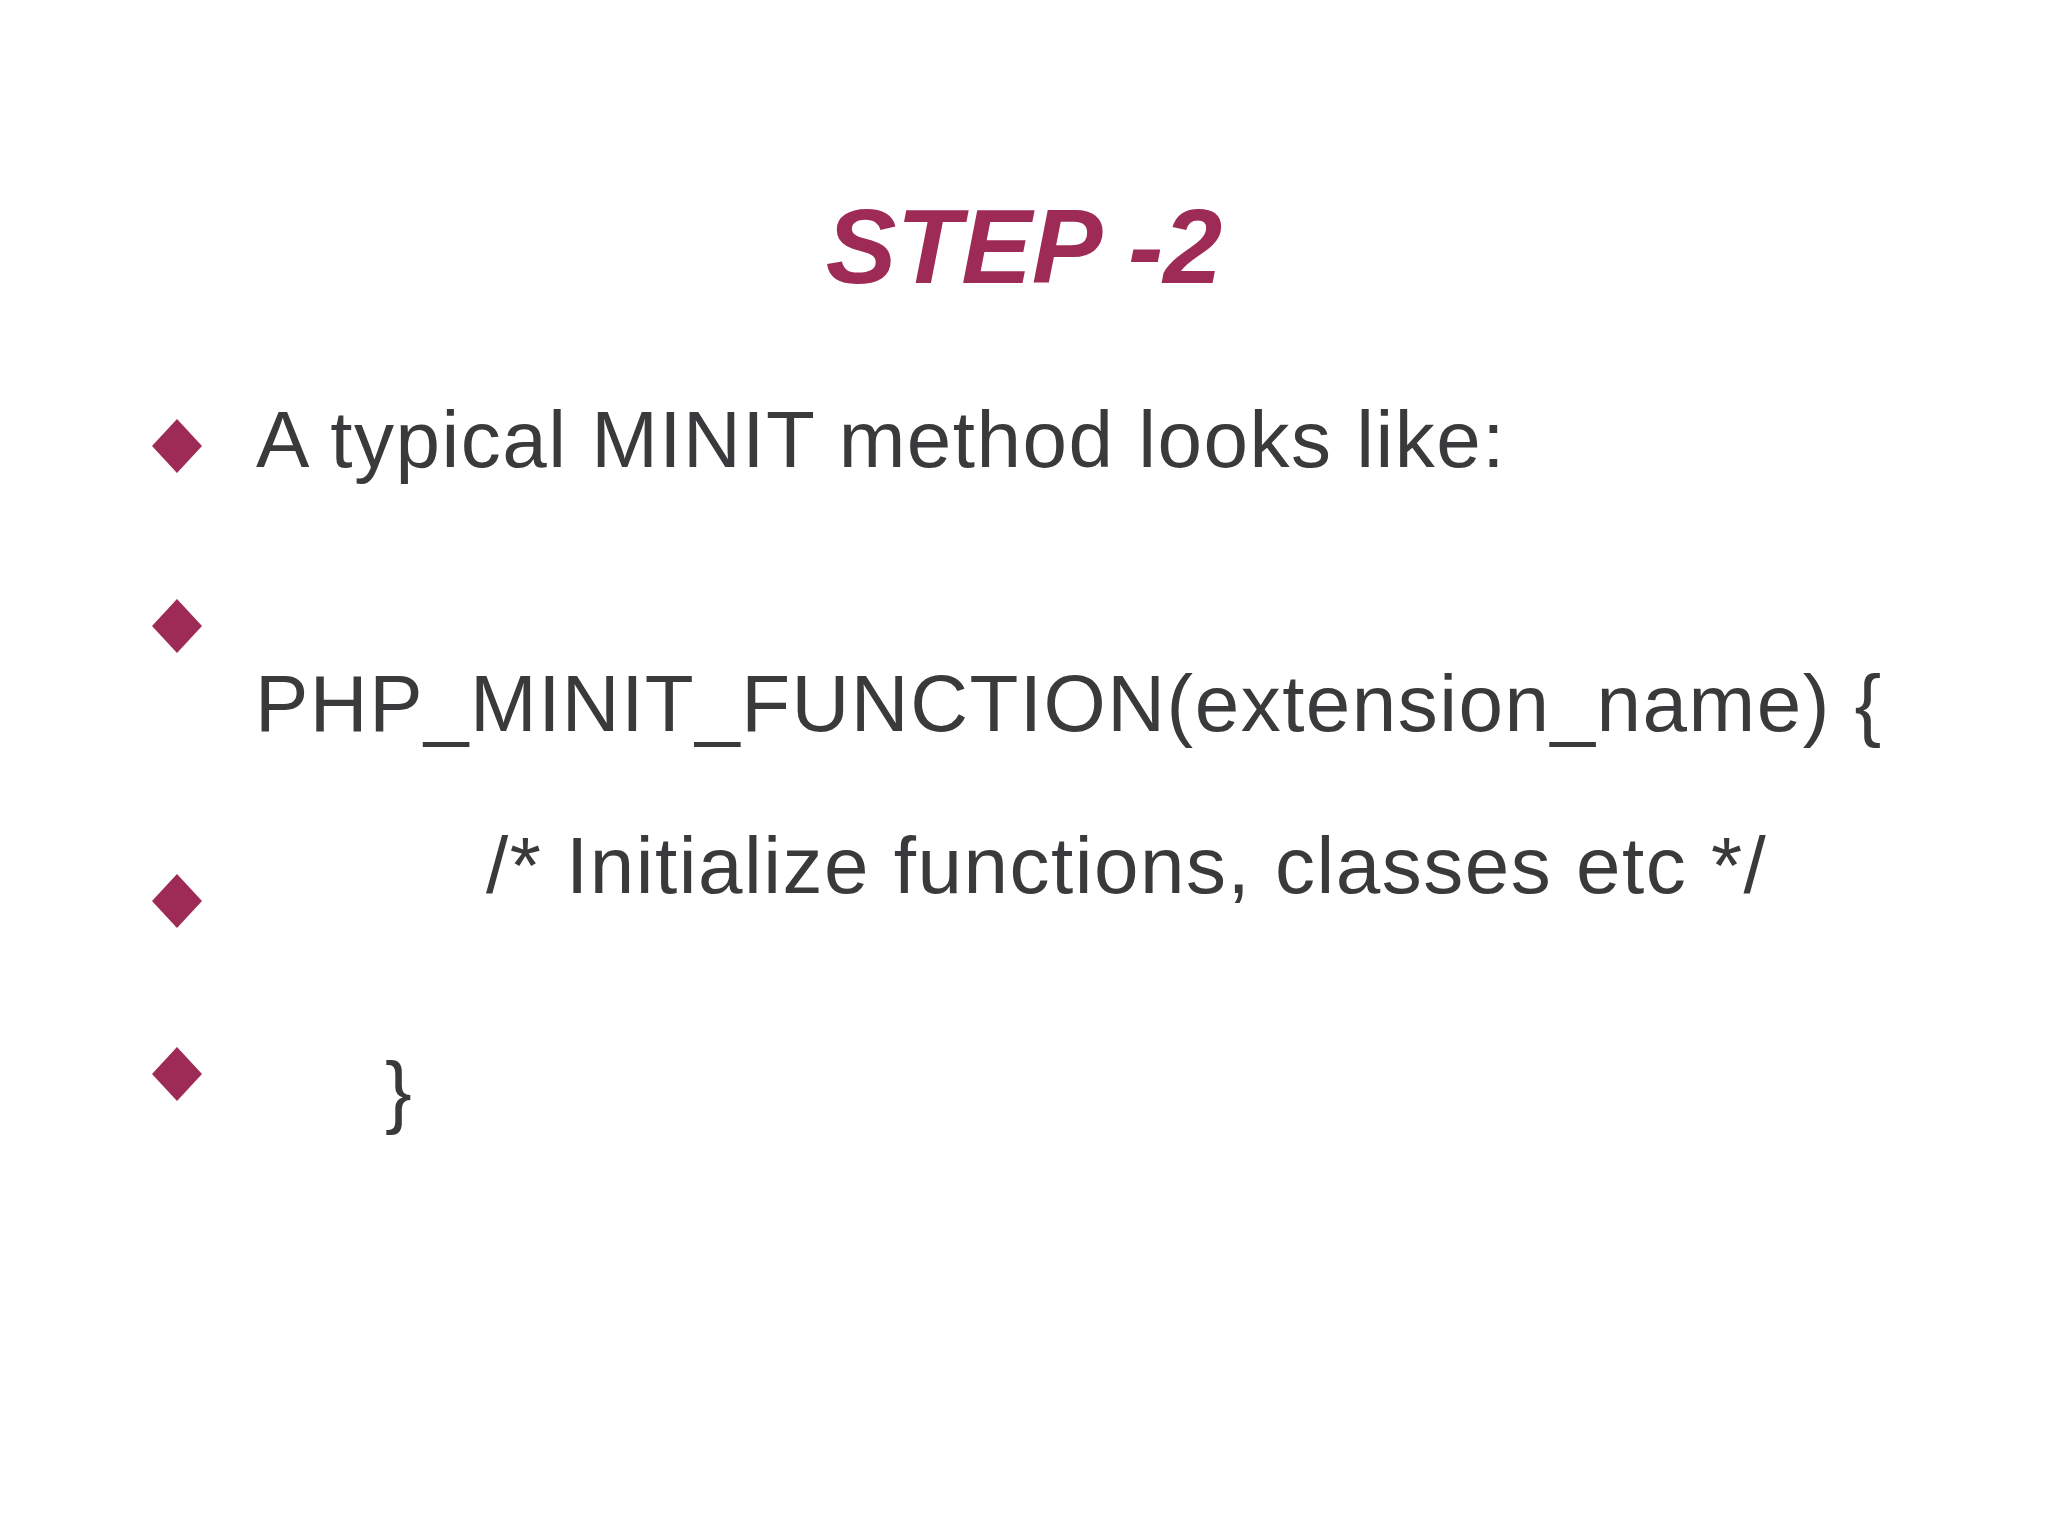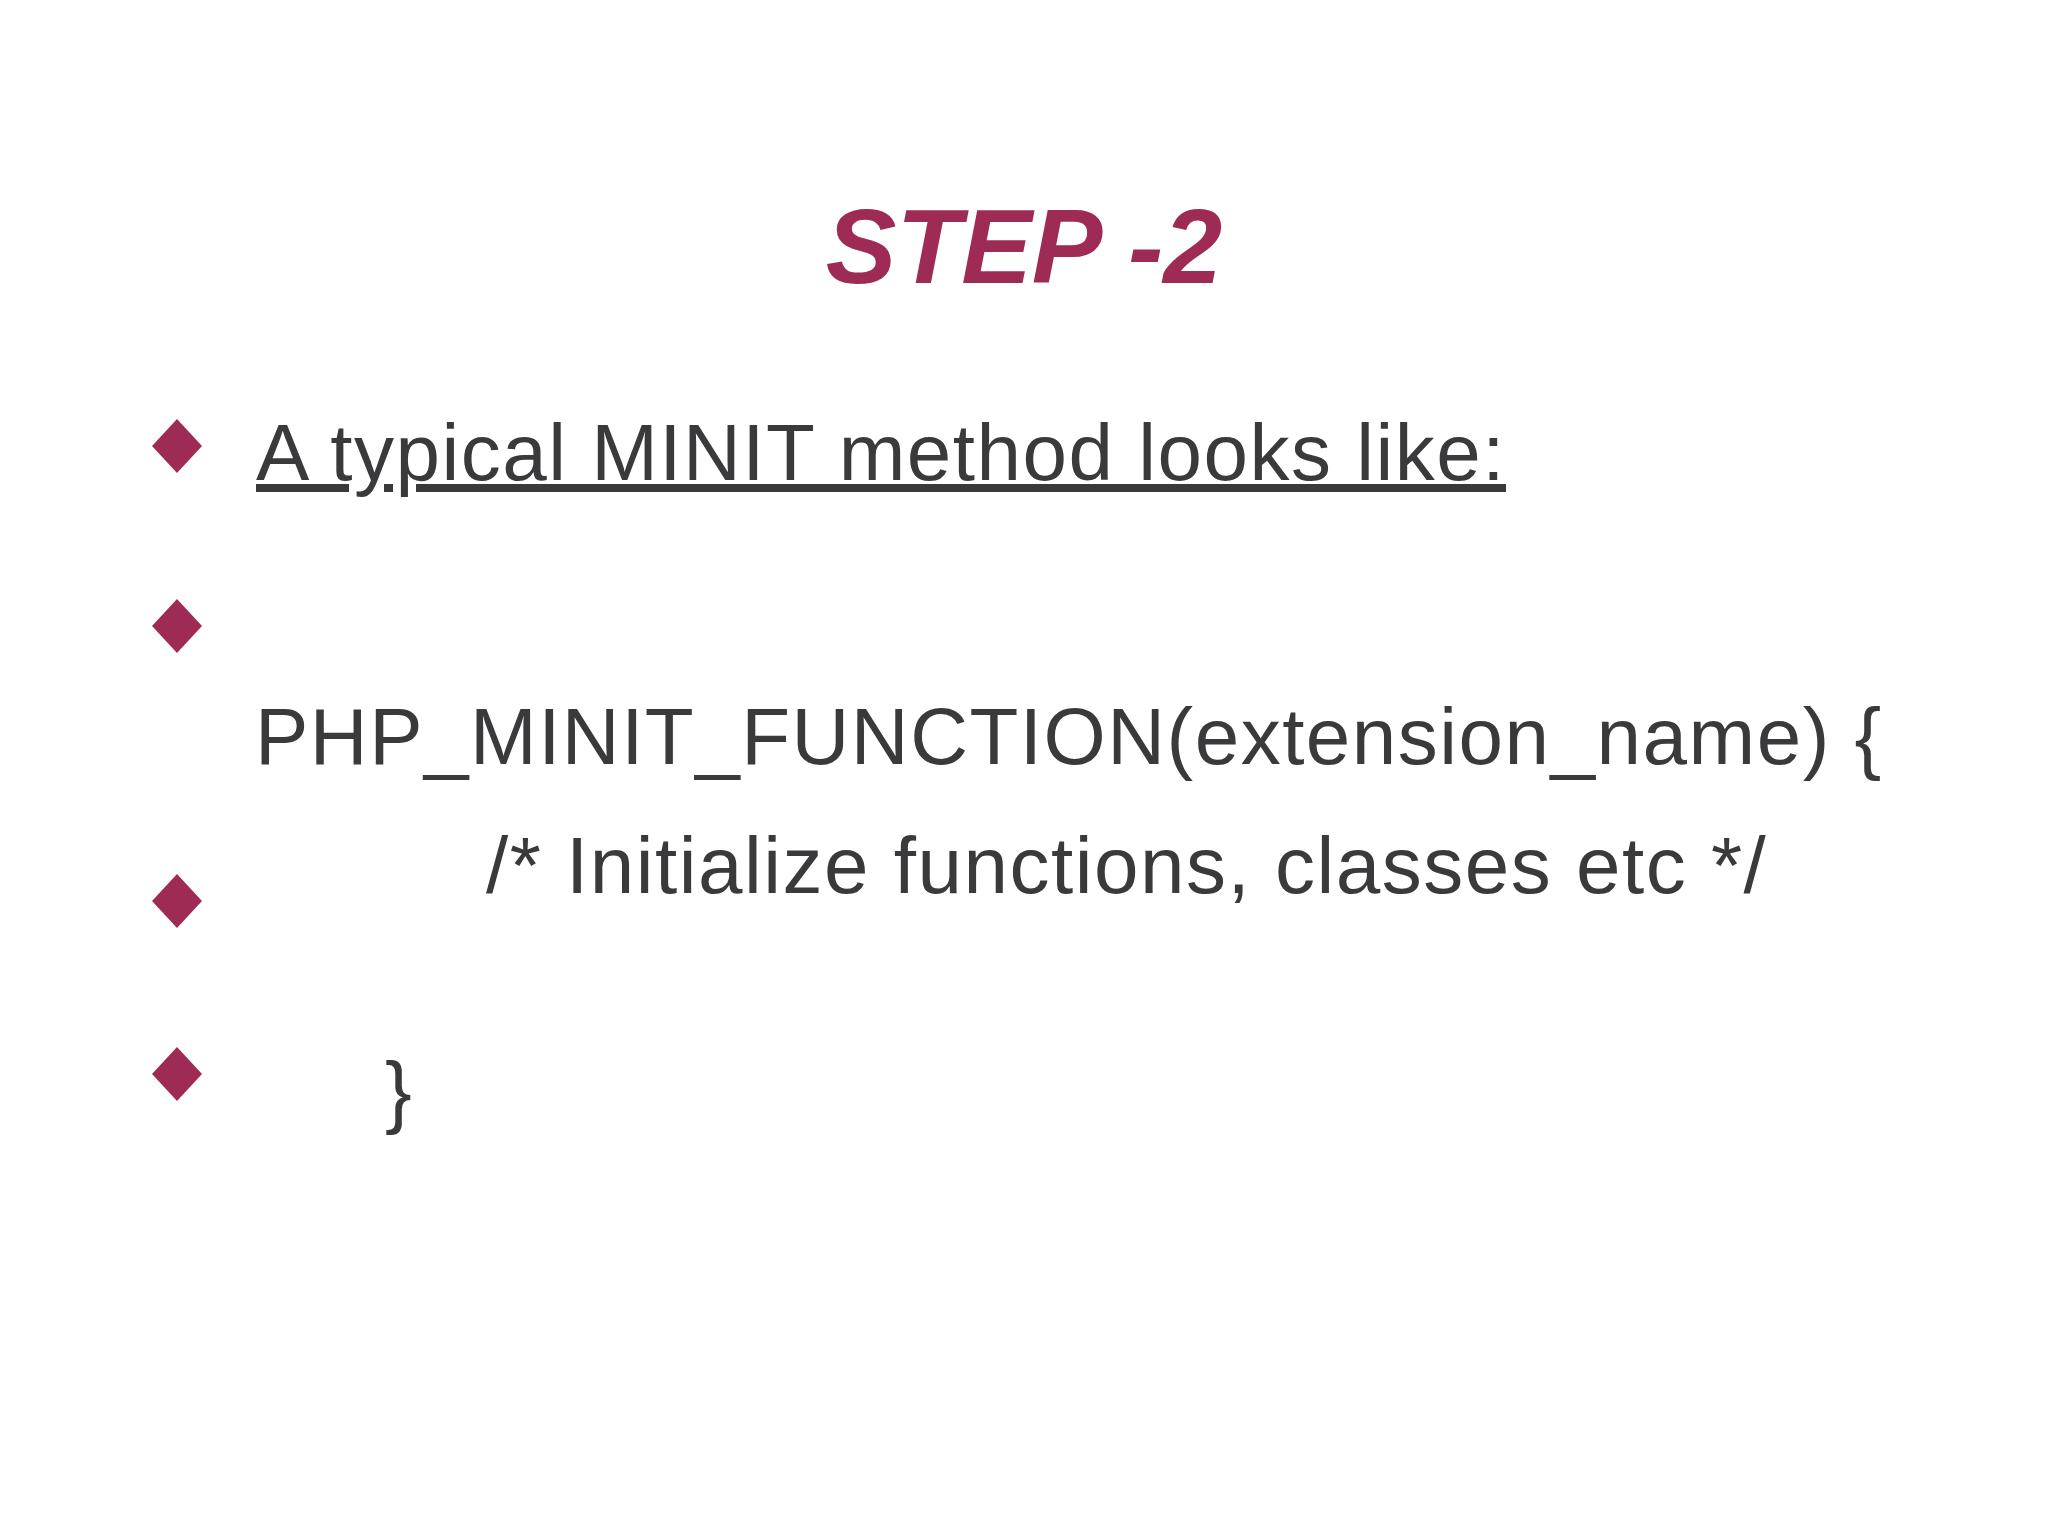--- a/index.html
+++ b/index.html
@@ -41,22 +41,22 @@
   .d3 { top: 874px; }
   .d4 { top: 1047px; }
   .line {
     position: absolute;
     font-size: 80px;
     line-height: 1;
     letter-spacing: 1.5px;
     color: var(--body-text, #3a3a3c);
     white-space: pre;
   }
-  .l1 { left: 256px; top: 413px; text-decoration: underline; }
-  .l2 { left: 255px; top: 697px; }
+  .l1 { left: 256px; top: 400px; }
+  .l2 { left: 255px; top: 664px; }
   .l3 { left: 486px; top: 826px; }
   .l4 { left: 385px; top: 1051px; }
 </style>
 </head>
 <body>
 
 <div class="slide">
 
   <div class="title">STEP -2</div>
 

